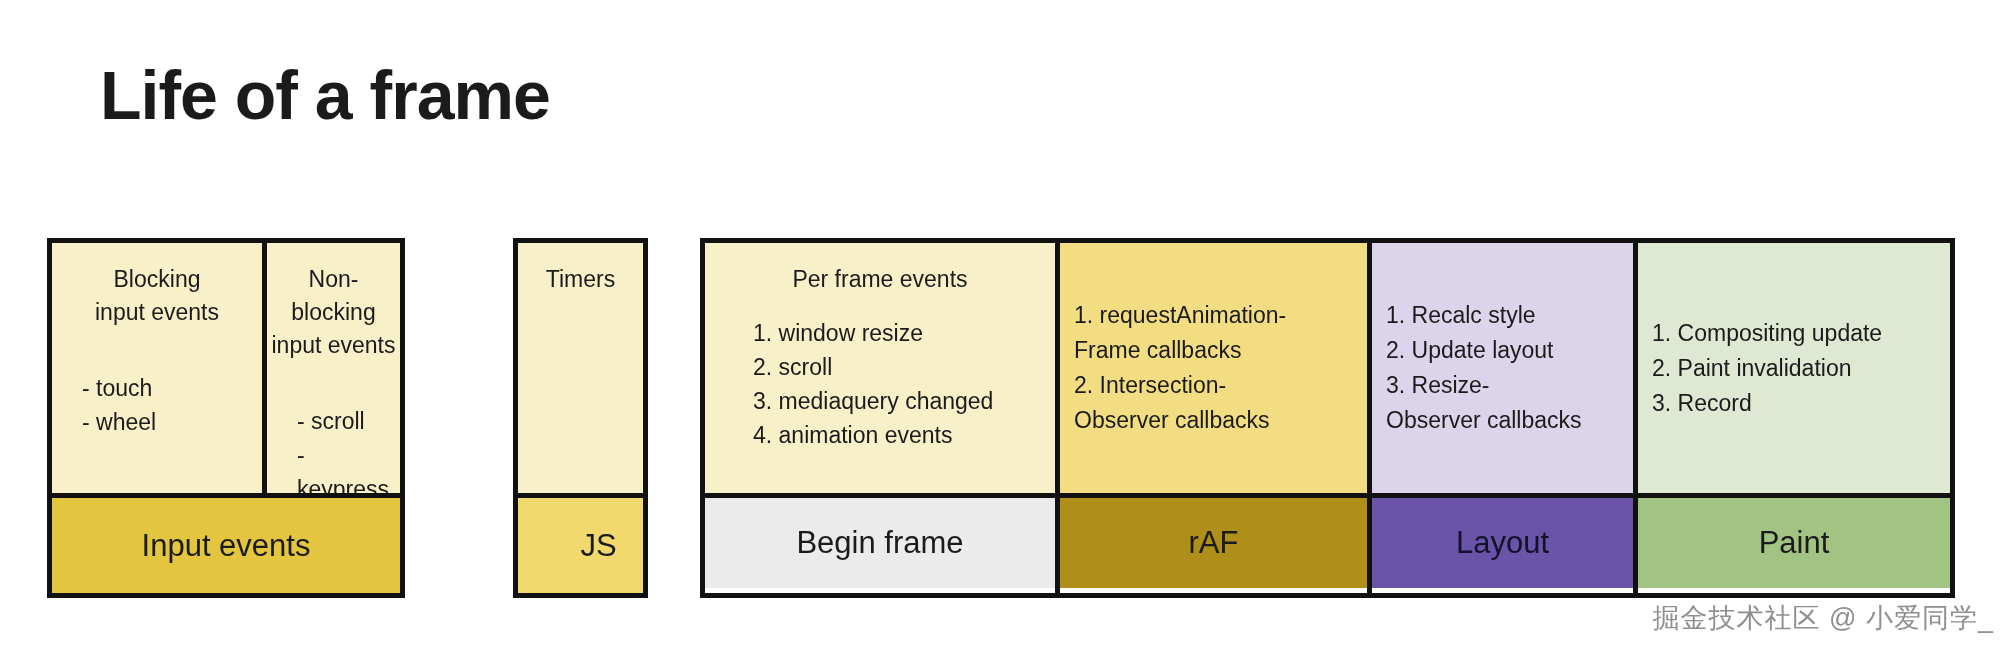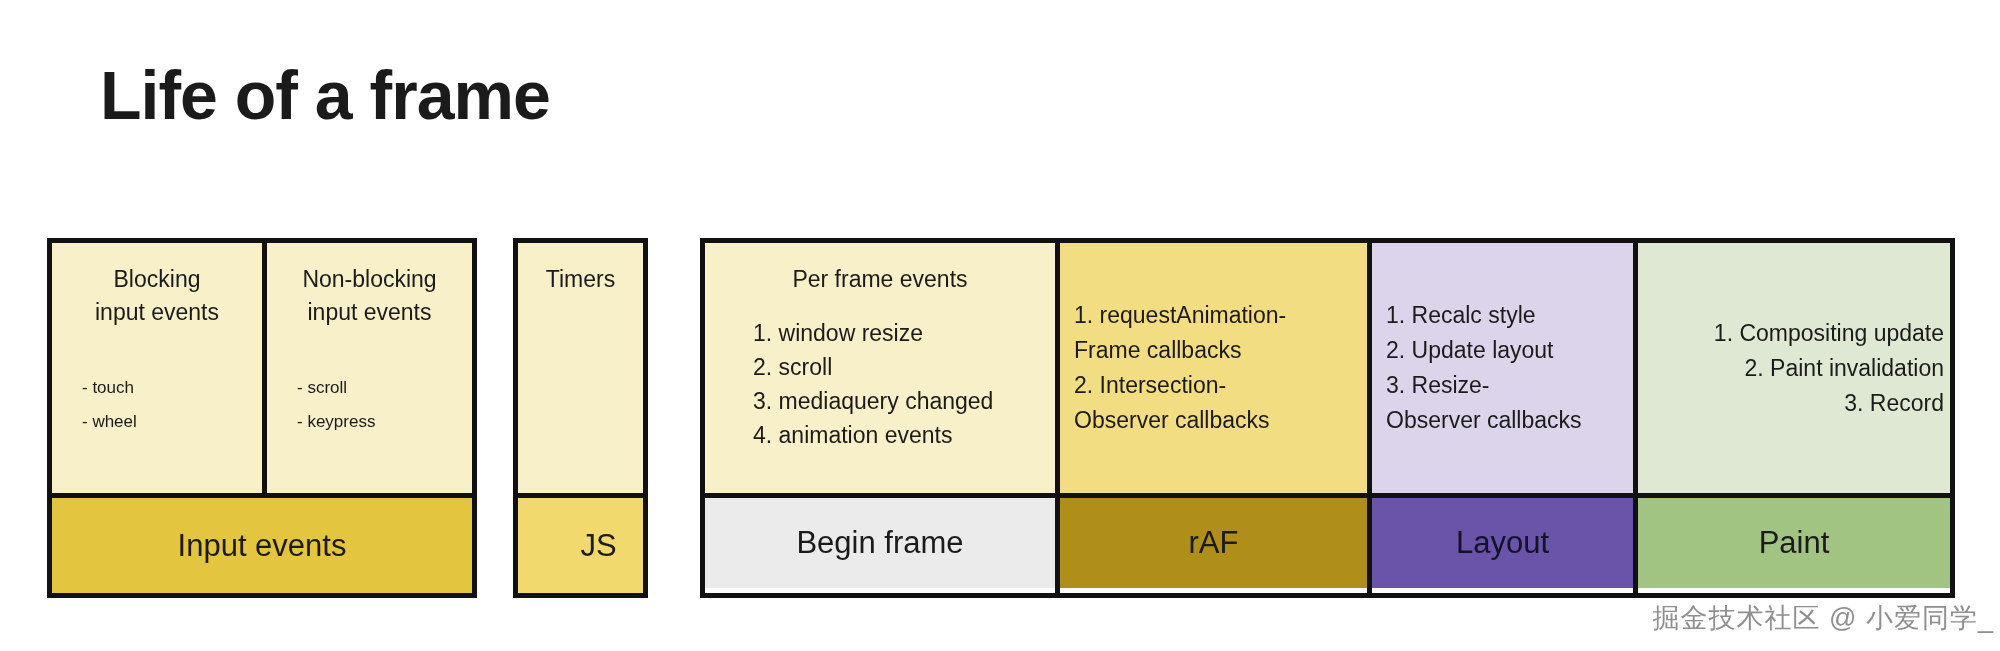--- a/index.html
+++ b/index.html
@@ -15,50 +15,50 @@
   }
   .title{
     position:absolute; left:84px; top:40px; margin:16px;
     font-size:68px; font-weight:700; letter-spacing:-1px; color:var(--ink);
   }
   .box{
     position:absolute; top:238px; height:360px; box-sizing:border-box;
     border:5px solid var(--border); background:#fff;
     display:flex; flex-direction:column;
   }
-  .box-input{ left:47px;  width:430px; }
+  .box-input{ left:47px;  width:358px; }
   .box-js{    left:513px; width:135px; }
   .box-frame{ left:700px; width:1255px; flex-direction:row; }
   .toprow{ height:250px; display:flex; }
   .labelrow{
     height:100px; box-sizing:border-box; border-top:5px solid var(--border);
     display:flex; align-items:center; justify-content:center;
     font-size:31px;
   }
   .cell{ box-sizing:border-box; background:var(--cream); }
   .cell-split{ width:215px; border-right:5px solid var(--border); }
   .cell-grow{ flex:1; }
   .cell-head{
     text-align:center; font-size:23px; line-height:33px; padding-top:20px;
     white-space:pre-line;
   }
-  .cell-list{ margin-top:42px; padding-left:30px; font-size:17px; line-height:34px; }
+  .cell-list{ margin-top:42px; padding-left:30px; font-size:23px; line-height:34px; }
   .cell-list-num{ margin-top:20px; padding-left:48px; font-size:23px; line-height:34px; }
   .col{ box-sizing:border-box; display:flex; flex-direction:column; }
   .col-divider{ border-right:5px solid var(--border); }
   .col .topcell{ height:250px; box-sizing:border-box; }
   .col .labelrow{ height:95px; }
   .cell-mid{
     display:flex; flex-direction:column; justify-content:center;
     padding:12px 6px 0 14px; font-size:23px; line-height:35px; height:238px; box-sizing:border-box;
   }
   .bg-cream{ background:var(--cream); }
   .bg-raf{ background:var(--raf_cell); }
   .bg-layout{ background:var(--layout_cell); }
-  .bg-paint{ background:var(--paint_cell);text-align:right; }
+  .bg-paint{ background:var(--paint_cell); }
   .lab-input{ background:var(--input_label); }
   .lab-js{ background:var(--js_label);padding-left:36px; }
   .lab-begin{ background:var(--begin_label); }
   .lab-raf{ background:var(--raf_label); }
   .lab-layout{ background:var(--layout_label); color:#14122b; }
   .lab-paint{ background:var(--paint_label); }
   .watermark{
     position:absolute; right:6px; top:600px; font-size:27px; color:var(--watermark);
     text-shadow:-1px -1px 0 #fff, 1px -1px 0 #fff, -1px 1px 0 #fff, 1px 1px 0 #fff;
     letter-spacing:1px;

